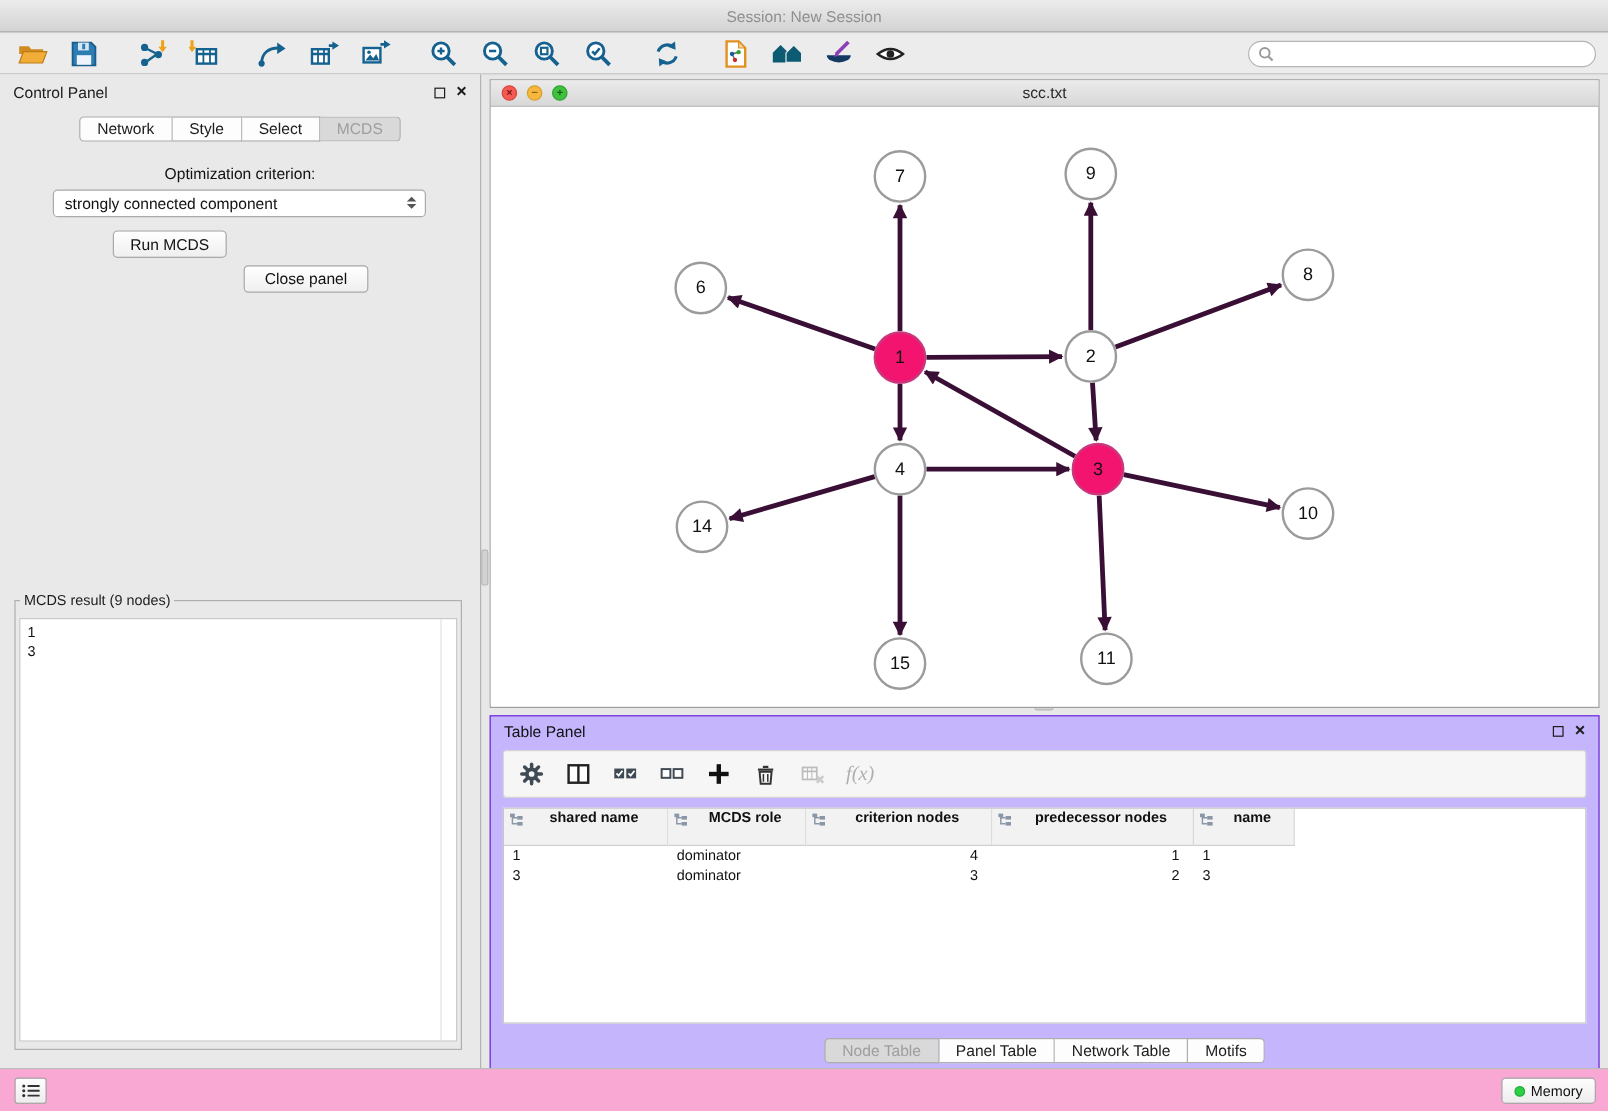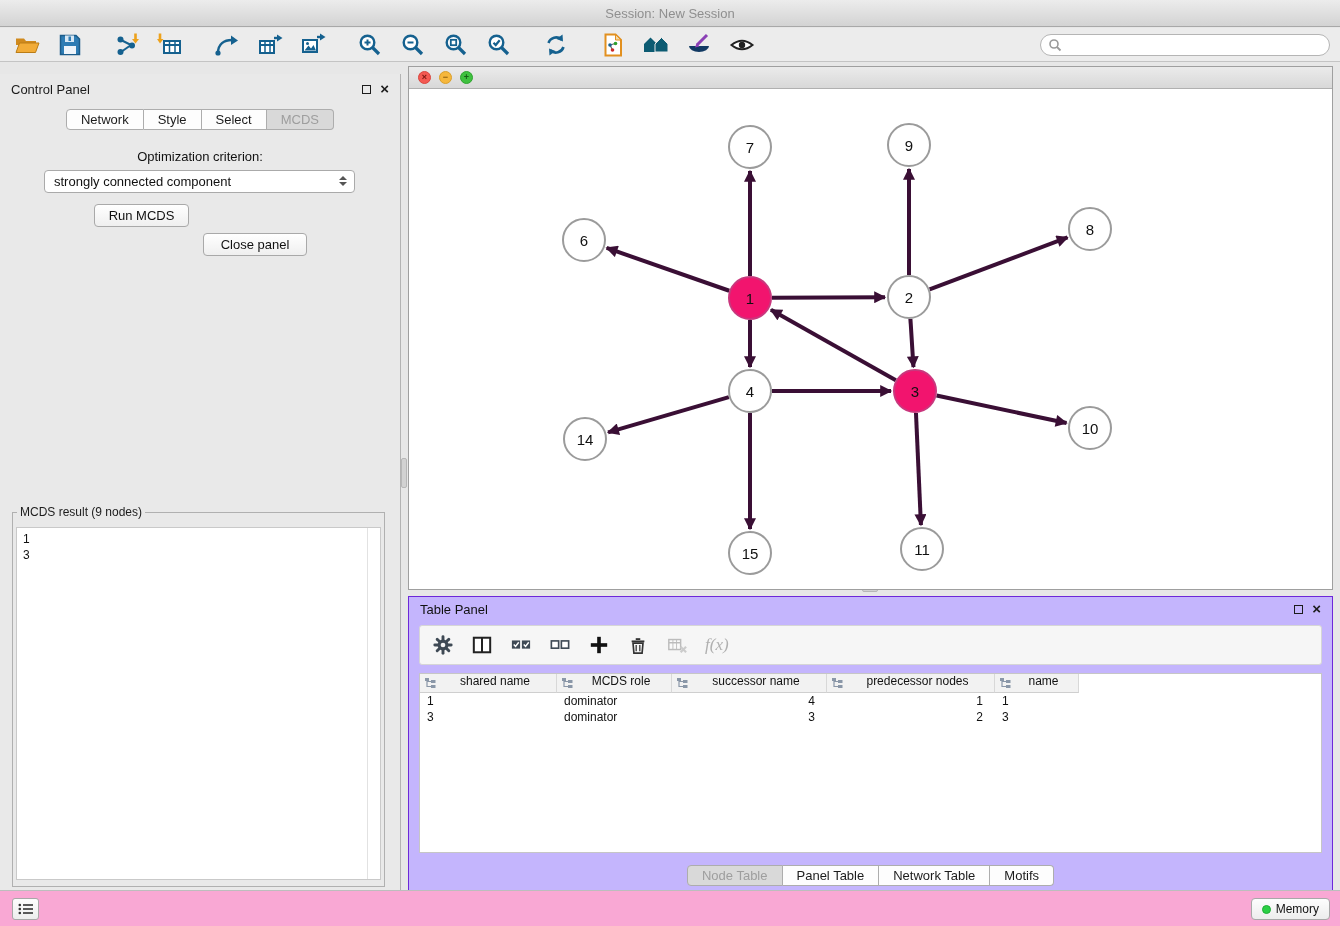--- a/index.html
+++ b/index.html
@@ -32,21 +32,21 @@
   .search-wrap{ margin-left:auto; position:relative; }
   .search-input{
     width:290px; height:22px; border:1px solid #b5b5b5; border-radius:12px;
     padding:0 10px 0 26px; font-size:12px; background:#fff; outline:none;
     font-family:"Liberation Sans",sans-serif;
   }
   .search-icon{ position:absolute; left:8px; top:4px; }
 
   
   .control-panel{
-    position:absolute; left:0; top:74px; width:401px; height:828px;
+    position:absolute; left:0; top:62px; width:401px; height:828px;
     background:#e9e9e9; border-right:1px solid #b3b3b3;
   }
   .panel-header{ height:30px; display:flex; align-items:center; padding:0 11px; font-size:13px; color:#1c1c1c; }
   .panel-controls{ margin-left:auto; display:flex; align-items:center; gap:9px; }
   .float-icon{ width:9px; height:9px; border:1.6px solid #1c1c1c; display:inline-block; }
   .close-x{ font-size:15px; font-weight:bold; color:#1c1c1c; line-height:10px; }
 
   .seg-row{ display:flex; justify-content:center; }
   .cp-tabs{ position:absolute; left:0; right:0; top:35px; }
   .seg-tab{
@@ -137,22 +137,22 @@
   .tp-btn{ display:flex; align-items:center; justify-content:center; min-width:22px; height:24px; }
   .fx-label{ font-family:"Liberation Serif", serif; font-style:italic; font-size:17px; color:#b0b0b0; }
 
   .tp-tablebox{
     position:absolute; left:10px; right:10px; top:76px; height:180px;
     background:#fff; border:1px solid #c6c6c6; overflow:hidden;
   }
   table.node-table{ border-collapse:separate; border-spacing:0; table-layout:fixed; }
   .node-table th{
     background:#f2f2f2; border-right:1px solid #d8d8d8; border-bottom:1px solid #cfcfcf;
-    font-weight:normal; font-size:12px; height:19px; text-align:center;
-    position:relative; padding:0 4px 4px 18px; white-space:nowrap; overflow:hidden;
+    font-weight:bold; font-size:12px; height:19px; text-align:center;
+    position:relative; padding:0 4px 16px 18px; white-space:nowrap; overflow:hidden;
   }
   .col-icon{ position:absolute; left:4px; top:3px; }
   .node-table td{ font-size:12px; height:16px; padding:0 12px 0 7px; white-space:nowrap; overflow:hidden; }
 
   .tp-tabs{ position:absolute; left:0; right:0; top:268px; }
 
   
   .status-bar{
     position:absolute; left:0; top:890px; right:0; height:36px;
     background:#f9a8d4; border-top:1px solid #bdbdbd;
@@ -377,20 +377,21 @@
         <div class="result-item">3</div>
       </div>
   </fieldset>
 </div>
 
 <div class="splitter-grip-v"></div>
 <div class="splitter-grip-h"></div>
 
 <div class="network-window">
   <div class="nw-titlebar">
+    <span class="nw-title">scc.txt</span>
     <span class="traffic">
         <span class="light close">×</span>
         <span class="light minimize">−</span>
         <span class="light zoom">+</span>
       </span>
   </div>
   <svg class="graph-svg" width="921" height="499" viewBox="0 0 921 499">
       <defs>
         <marker id="arrowhead" viewBox="0 0 10 10" refX="9" refY="5" markerWidth="14" markerHeight="12" markerUnits="userSpaceOnUse" orient="auto">
           <path d="M0 0 L10 5 L0 10 Z" fill="#3a0f35"></path>
@@ -555,21 +556,21 @@
                 <path d="M3 2 V10 M3 4.5 H7 M3 9.5 H7" stroke="#8a97a8" stroke-width="1.2" fill="none"></path>
                 <rect x="1" y="1" width="4" height="3" fill="#8a97a8"></rect>
                 <rect x="7" y="3" width="4.5" height="3" fill="#8a97a8"></rect>
                 <rect x="7" y="8" width="4.5" height="3" fill="#8a97a8"></rect>
               </svg><span>MCDS role</span></th>
             <th><svg class="col-icon" width="12" height="12" viewBox="0 0 12 12">
                 <path d="M3 2 V10 M3 4.5 H7 M3 9.5 H7" stroke="#8a97a8" stroke-width="1.2" fill="none"></path>
                 <rect x="1" y="1" width="4" height="3" fill="#8a97a8"></rect>
                 <rect x="7" y="3" width="4.5" height="3" fill="#8a97a8"></rect>
                 <rect x="7" y="8" width="4.5" height="3" fill="#8a97a8"></rect>
-              </svg><span>successor name</span></th>
+              </svg><span>criterion nodes</span></th>
             <th><svg class="col-icon" width="12" height="12" viewBox="0 0 12 12">
                 <path d="M3 2 V10 M3 4.5 H7 M3 9.5 H7" stroke="#8a97a8" stroke-width="1.2" fill="none"></path>
                 <rect x="1" y="1" width="4" height="3" fill="#8a97a8"></rect>
                 <rect x="7" y="3" width="4.5" height="3" fill="#8a97a8"></rect>
                 <rect x="7" y="8" width="4.5" height="3" fill="#8a97a8"></rect>
               </svg><span>predecessor nodes</span></th>
             <th><svg class="col-icon" width="12" height="12" viewBox="0 0 12 12">
                 <path d="M3 2 V10 M3 4.5 H7 M3 9.5 H7" stroke="#8a97a8" stroke-width="1.2" fill="none"></path>
                 <rect x="1" y="1" width="4" height="3" fill="#8a97a8"></rect>
                 <rect x="7" y="3" width="4.5" height="3" fill="#8a97a8"></rect>

